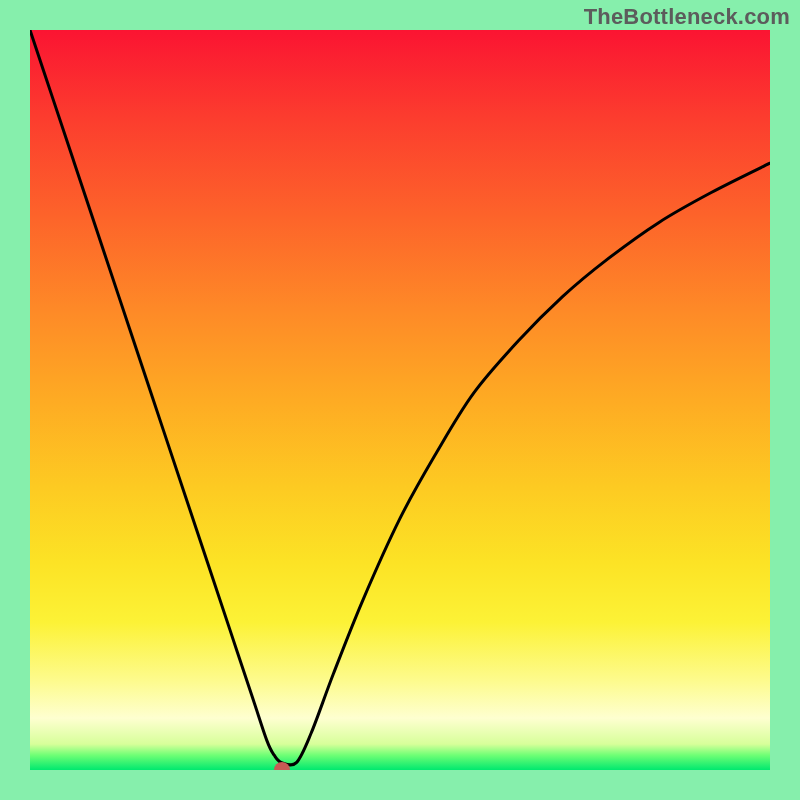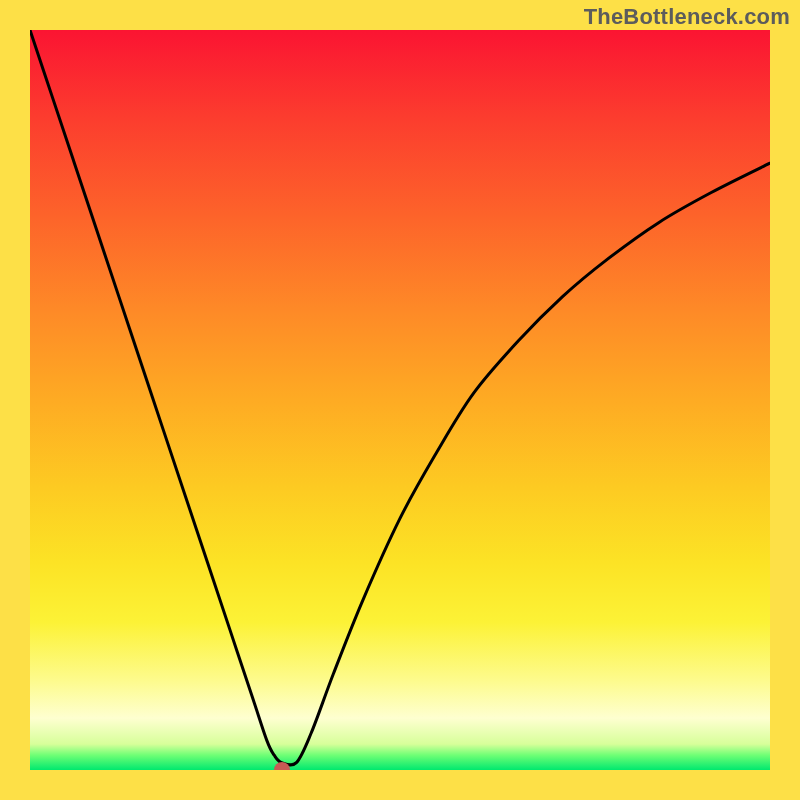--- a/index.html
+++ b/index.html
@@ -7,21 +7,21 @@
     padding: 0;
     width: 800px;
     height: 800px;
     background: #000;
     font-family: Arial, Helvetica, sans-serif;
   }
   .frame {
     position: relative;
     width: 800px;
     height: 800px;
-    background: #fde047;
+    background: #86efac;
   }
   .watermark {
     position: absolute;
     top: 4px;
     right: 10px;
     color: #5c5c5c;
     font-size: 22px;
     font-weight: 600;
     letter-spacing: 0.2px;
     z-index: 10;

